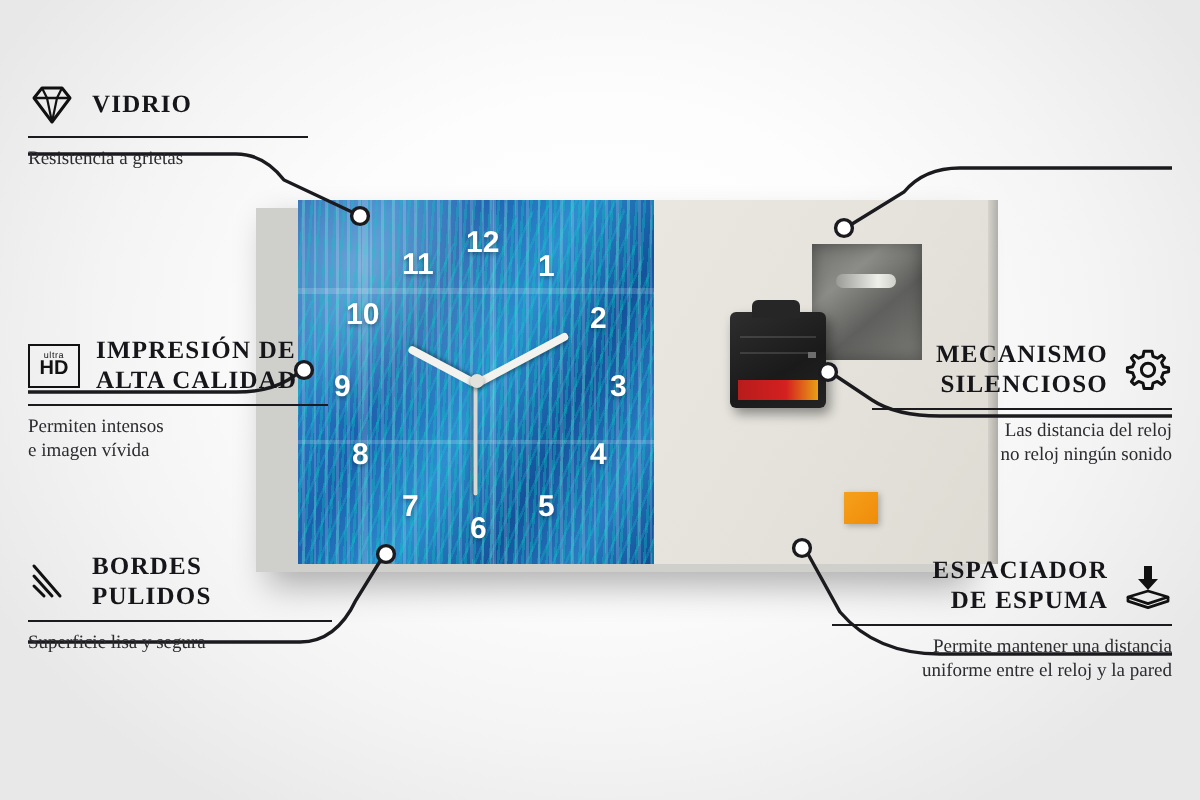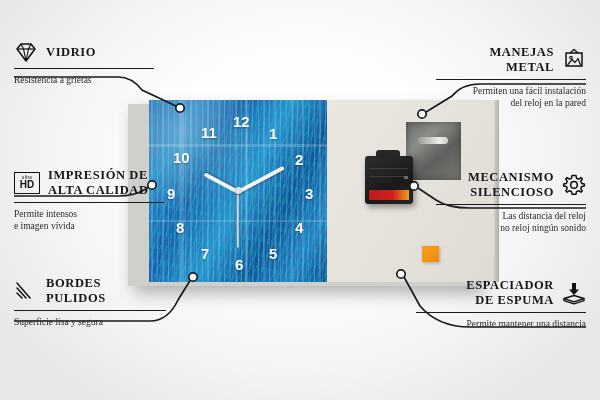--- a/index.html
+++ b/index.html
@@ -227,21 +227,21 @@
       <div class="hd-badge">
         <span class="u">ultra</span>
         <span class="h">HD</span>
       </div>
       <div>
         <div class="co-title">IMPRESIÓN DE</div>
         <div class="co-title">ALTA CALIDAD</div>
       </div>
     </div>
     <div class="co-rule"></div>
-    <div class="co-desc">Permite intensos</div>
+    <div class="co-desc">Permiten intensos</div>
     <div class="co-desc">e imagen vívida</div>
   </div>
 
   <div class="callout co-left" style="left:14px;top:276px;width:152px">
     <div class="co-head">
       <svg class="ico" viewBox="0 0 24 24">
         <g stroke="#111" stroke-width="1.5" stroke-linecap="round">
           <line x1="3" y1="4" x2="16" y2="19"></line>
           <line x1="3" y1="9" x2="12" y2="19"></line>
           <line x1="3" y1="14" x2="8" y2="19"></line>
@@ -249,37 +249,20 @@
       </svg>
       <div>
         <div class="co-title">BORDES</div>
         <div class="co-title">PULIDOS</div>
       </div>
     </div>
     <div class="co-rule"></div>
     <div class="co-desc">Superficie lisa y segura</div>
   </div>
 
-  <div class="callout co-right" style="left:436px;top:45px;width:150px">
-    <div class="co-head">
-      <div>
-        <div class="co-title">MANEJAS</div>
-        <div class="co-title">METAL</div>
-      </div>
-      <svg class="ico" viewBox="0 0 24 24">
-        <polyline points="8,5 12,1.5 16,5" fill="none" stroke="#111" stroke-width="1.3" stroke-linejoin="round"></polyline>
-        <rect x="4" y="5" width="16" height="13" fill="none" stroke="#111" stroke-width="1.5"></rect>
-        <circle cx="9" cy="9.5" r="1.3" fill="none" stroke="#111" stroke-width="1.1"></circle>
-        <polyline points="5.5,17 10,11.5 13,14.5 16,10.5 18.5,17" fill="none" stroke="#111" stroke-width="1.2" stroke-linejoin="round"></polyline>
-      </svg>
-    </div>
-    <div class="co-rule"></div>
-    <div class="co-desc">Permiten una fácil instalación</div>
-    <div class="co-desc">del reloj en la pared</div>
-  </div>
 
   <div class="callout co-right" style="left:436px;top:170px;width:150px">
     <div class="co-head">
       <div>
         <div class="co-title">MECANISMO</div>
         <div class="co-title">SILENCIOSO</div>
       </div>
       <svg class="ico" viewBox="0 0 24 24">
         <path d="M12,2.6 L14,2.6 L14.5,5.2 L16.7,6.1 L18.9,4.6 L20.3,6 L18.8,8.2 L19.7,10.4 L22.3,10.9 L22.3,12.9 L19.7,13.4 L18.8,15.6 L20.3,17.8 L18.9,19.2 L16.7,17.7 L14.5,18.6 L14,21.2 L12,21.2 L10,21.2 L9.5,18.6 L7.3,17.7 L5.1,19.2 L3.7,17.8 L5.2,15.6 L4.3,13.4 L1.7,12.9 L1.7,10.9 L4.3,10.4 L5.2,8.2 L3.7,6 L5.1,4.6 L7.3,6.1 L9.5,5.2 L10,2.6 Z" fill="none" stroke="#111" stroke-width="1.5" stroke-linejoin="round"></path>
         <circle cx="12" cy="11.9" r="3.3" fill="none" stroke="#111" stroke-width="1.5"></circle>
@@ -297,15 +280,16 @@
         <div class="co-title">DE ESPUMA</div>
       </div>
       <svg class="ico" viewBox="0 0 24 24">
         <path d="M10,2 L14,2 L14,8.5 L17,8.5 L12,14 L7,8.5 L10,8.5 Z" fill="#111"></path>
         <polygon points="12,14.5 22,17.5 12,20.8 2,17.5" fill="none" stroke="#111" stroke-width="1.4" stroke-linejoin="round"></polygon>
         <polyline points="2,17.5 2,19.6 12,22.8 22,19.6 22,17.5" fill="none" stroke="#111" stroke-width="1.4" stroke-linejoin="round"></polyline>
       </svg>
     </div>
     <div class="co-rule"></div>
     <div class="co-desc">Permite mantener una distancia</div>
+    <div class="co-desc">uniforme entre el reloj y la pared</div>
   </div>
 
 </div>
 
 </body></html>

